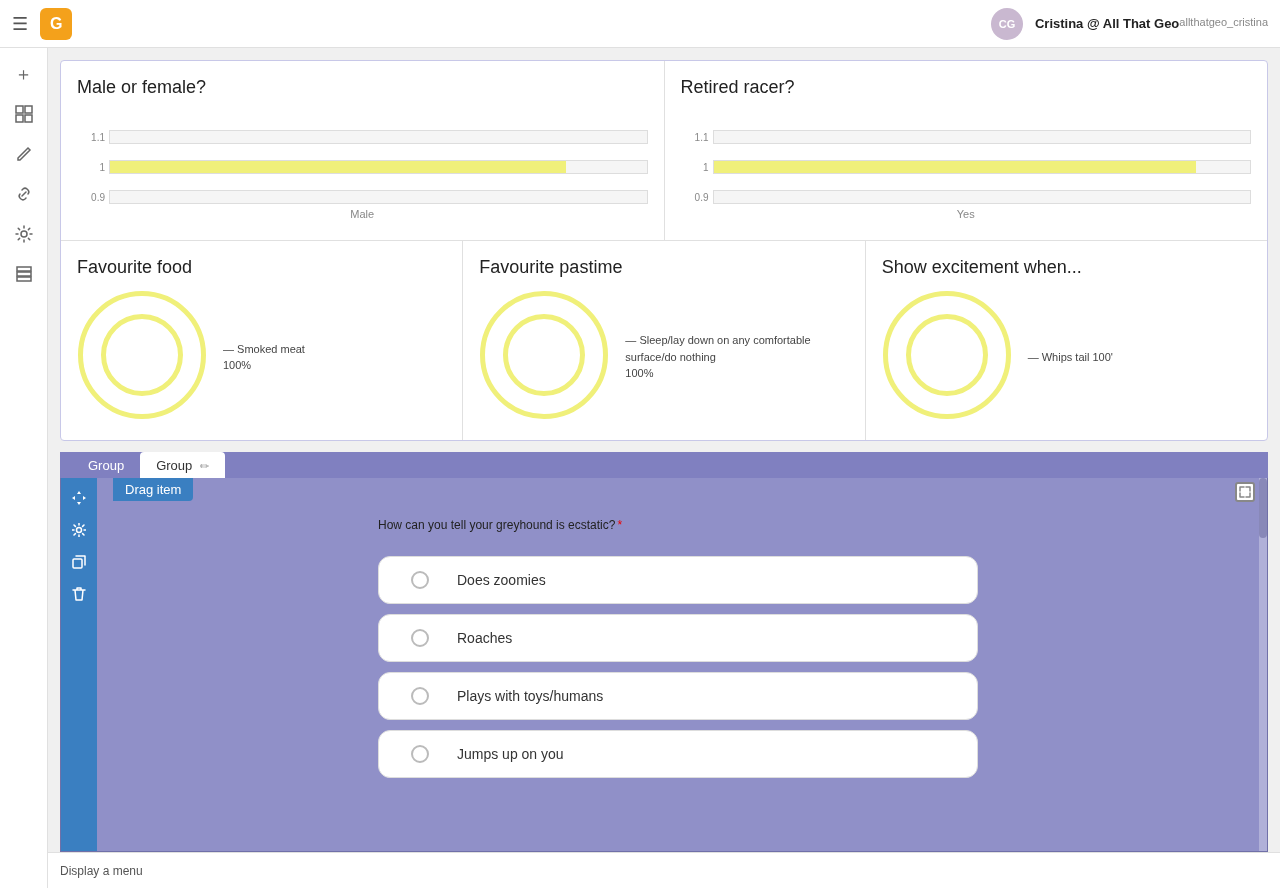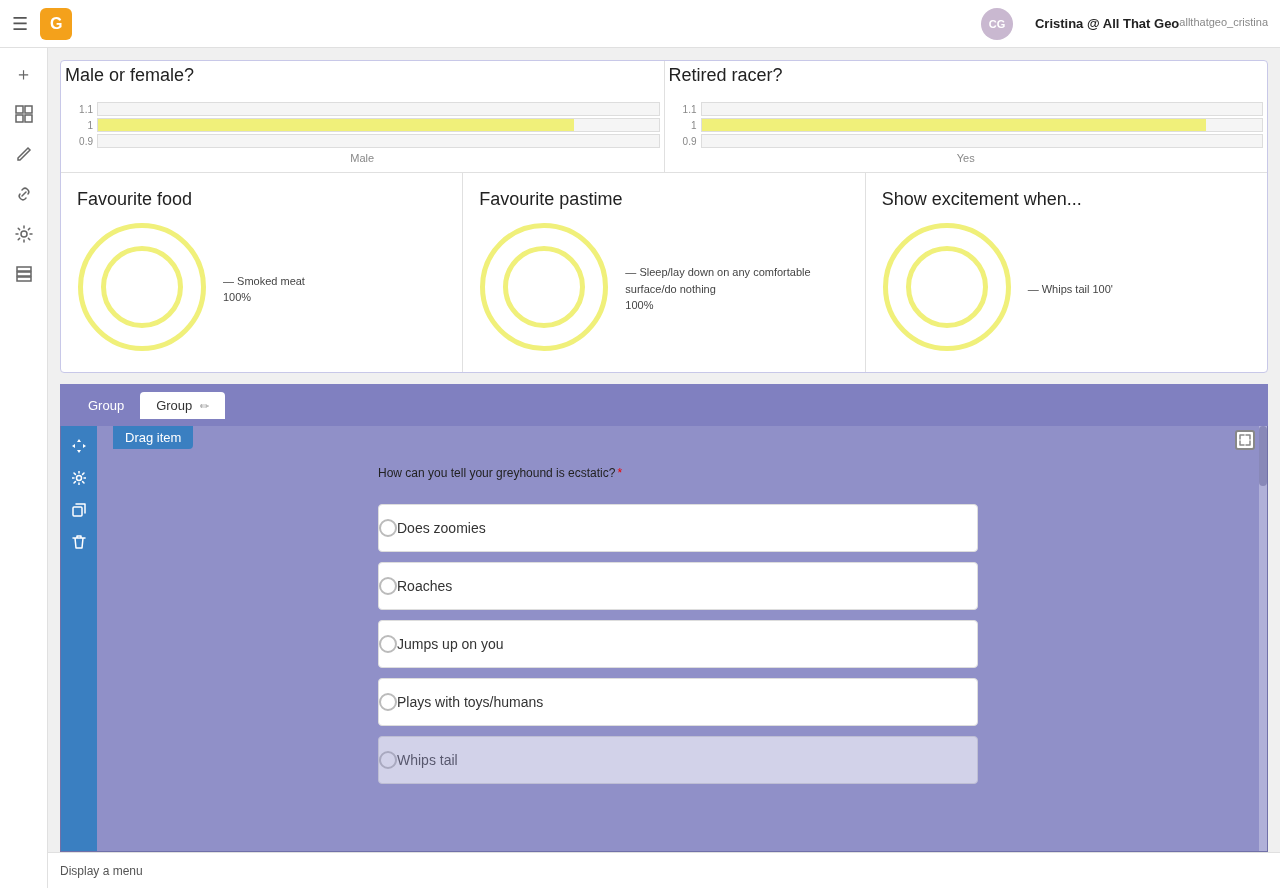--- a/index.html
+++ b/index.html
@@ -17,21 +17,21 @@
     }
     .topbar-menu-icon { color: #555; font-size: 18px; cursor: pointer; }
     .topbar-logo {
       width: 32px; height: 32px;
       background: #f4a11b;
       border-radius: 6px;
       display: flex; align-items: center; justify-content: center;
       color: white; font-weight: bold; font-size: 16px;
     }
     .topbar-title { font-size: 16px; font-weight: 500; color: #333; flex: 1; }
-    .topbar-user { display: flex; align-items: center; gap: 22px; margin-left: auto; }
+    .topbar-user { display: flex; align-items: center; gap: 12px; margin-left: auto; }
     .topbar-avatar {
       width: 32px; height: 32px; border-radius: 50%;
       background: #c9b8d0;
       display: flex; align-items: center; justify-content: center;
       font-size: 11px; color: #fff; font-weight: bold;
     }
     .topbar-user-info { display: flex; }
     .topbar-user-name { font-size: 13px; font-weight: 600; color: #222; }
     .topbar-user-handle { font-size: 11px; color: #888; }
 
@@ -75,40 +75,41 @@
       overflow: hidden;
     }
 
     
     .charts-top-row {
       display: flex;
       border-bottom: 1px solid #e0e0e0;
     }
     .chart-card {
       flex: 1;
-      padding: 4px;
+      padding: 16px;
       border-right: 1px solid #e0e0e0;
     }
     .chart-card:last-child { border-right: none; }
     .chart-title {
       font-size: 18px;
       font-weight: 500;
       color: #222;
       margin-bottom: 12px;
     }
 
     
     .bar-chart-container {
       padding: 4px 0;
     }
     .bar-row {
       display: flex;
       align-items: center;
       gap: 4px;
       margin-bottom: 2px;
+      margin-top: 16px;
     }
     .bar-y-label {
       font-size: 10px;
       color: #888;
       width: 28px;
       text-align: right;
     }
     .bar-track {
       flex: 1;
       height: 14px;
@@ -152,21 +153,21 @@
       color: #444;
       line-height: 1.5;
     }
 
     
     .tabs-bar {
       background: #8080c0;
       display: flex;
       align-items: center;
       padding: 0 12px;
-      height: 42px;
+      height: 26px;
       margin: 0 12px;
       margin-top: -1px;
     }
     .tab {
       padding: 6px 16px;
       font-size: 13px;
       color: #fff;
       cursor: pointer;
       border-radius: 4px 4px 0 0;
       background: transparent;
@@ -251,25 +252,25 @@
     .survey-options {
       display: flex;
       flex-direction: column;
       gap: 10px;
       width: 100%;
       max-width: 600px;
     }
     .survey-option {
       background: #fff;
       border: 1px solid #ddd;
-      border-radius: 4px;
-      padding: 14px 0;
-      display: flex;
-      align-items: center;
-      gap: 0;
+      border-radius: 12px;
+      padding: 14px 32px;
+      display: flex;
+      align-items: center;
+      gap: 28px;
       font-size: 14px;
       color: #333;
     }
     .radio-circle {
       width: 18px; height: 18px;
       border: 2px solid #bbb;
       border-radius: 50%;
       flex-shrink: 0;
       background: #fff;
     }
@@ -525,29 +526,25 @@
           <div class="survey-option">
             <div class="radio-circle"></div>
             <span>Does zoomies</span>
           </div>
           <div class="survey-option">
             <div class="radio-circle"></div>
             <span>Roaches</span>
           </div>
           <div class="survey-option">
             <div class="radio-circle"></div>
-            <span>Jumps up on you</span>
+            <span>Plays with toys/humans</span>
           </div>
           <div class="survey-option">
             <div class="radio-circle"></div>
-            <span>Plays with toys/humans</span>
-          </div>
-          <div class="survey-option" style="opacity:0.6">
-            <div class="radio-circle"></div>
-            <span>Whips tail</span>
+            <span>Jumps up on you</span>
           </div>
         </div>
       </div>
 
       <div class="right-scrollbar">
         <div class="right-scrollbar-thumb"></div>
       </div>
     </div>
 
     <div class="bottom-status">

